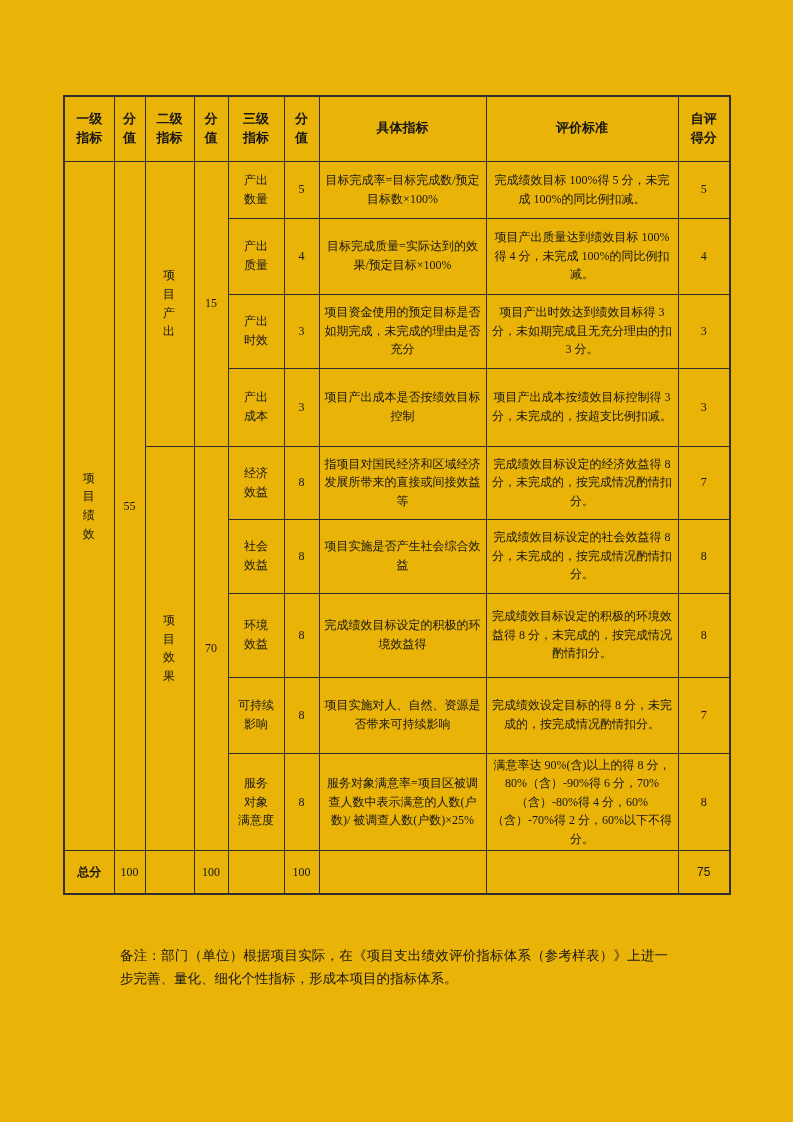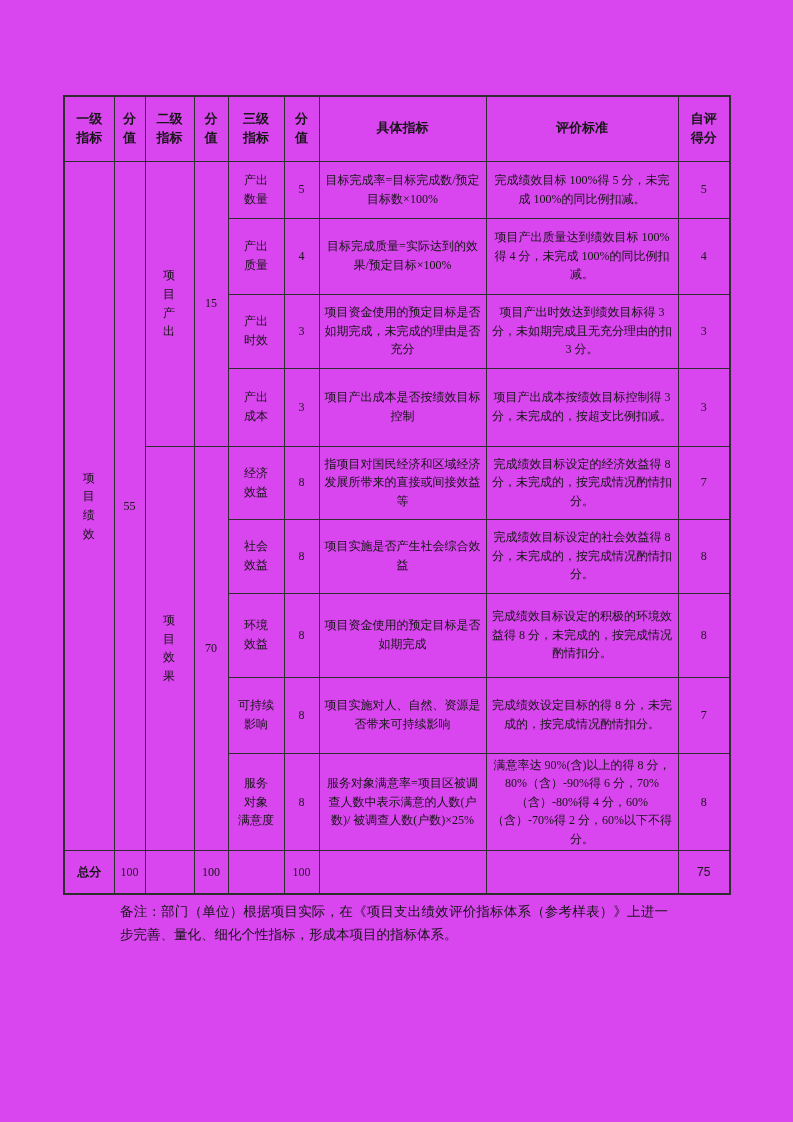--- a/index.html
+++ b/index.html
@@ -1,20 +1,20 @@
 <!DOCTYPE html>
 <html><head>
 <meta charset="utf-8">
 <style>
   html, body { margin: 0; padding: 0; background: #ffffff; }
   .page {
     position: relative;
     width: 793px;
     height: 1122px;
-    background: #d946ef;
+    background: #eab308;
     color: #161616;
     font-family: "Liberation Serif", "DejaVu Serif", serif;
     overflow: hidden;
   }
   table.indicator-table {
     position: absolute;
     left: 63px;
     top: 95px;
     width: 666px;
     border-collapse: collapse;
@@ -48,21 +48,21 @@
   .total-label { font-weight: bold; font-size: 13px; }
   .total-num { font-weight: normal; font-size: 13px; }
   .grand-total {
     font-family: "Liberation Sans", "DejaVu Sans", sans-serif;
     font-size: 17px;
     font-weight: normal;
   }
   .note {
     position: absolute;
     left: 120px;
-    top: 901px;
+    top: 945px;
     width: 548px;
     font-size: 13.5px;
     line-height: 1.7;
     text-align: justify;
   }
 </style>
 </head>
 <body>
 
 <div class="page">
@@ -160,21 +160,21 @@
 效益</td>
         <td class="num">8</td>
         <td class="txt">项目实施是否产生社会综合效益</td>
         <td class="txt">完成绩效目标设定的社会效益得 8 分，未完成的，按完成情况酌情扣分。</td>
         <td class="num">8</td>
       </tr>
       <tr style="height:84px">
         <td>环境
 效益</td>
         <td class="num">8</td>
-        <td class="txt">项目资金使用的预定目标是否如期完成</td>
+        <td class="txt">完成绩效目标设定的积极的环境效益得</td>
         <td class="txt">完成绩效目标设定的积极的环境效益得 8 分，未完成的，按完成情况酌情扣分。</td>
         <td class="num">8</td>
       </tr>
       <tr style="height:76px">
         <td>可持续
 影响</td>
         <td class="num">8</td>
         <td class="txt">项目实施对人、自然、资源是否带来可持续影响</td>
         <td class="txt">完成绩效设定目标的得 8 分，未完成的，按完成情况酌情扣分。</td>
         <td class="num">7</td>

